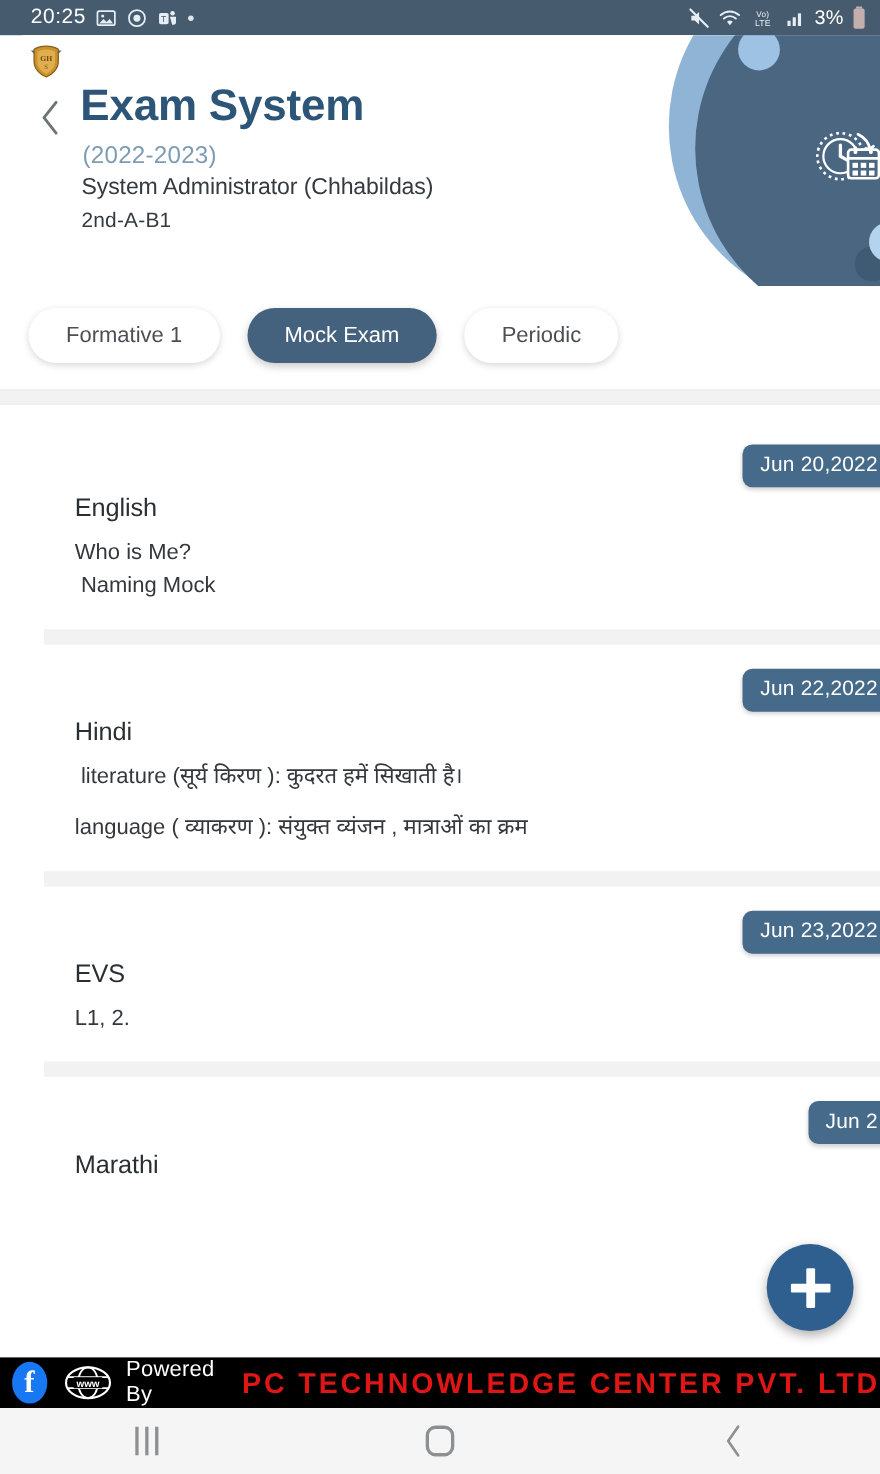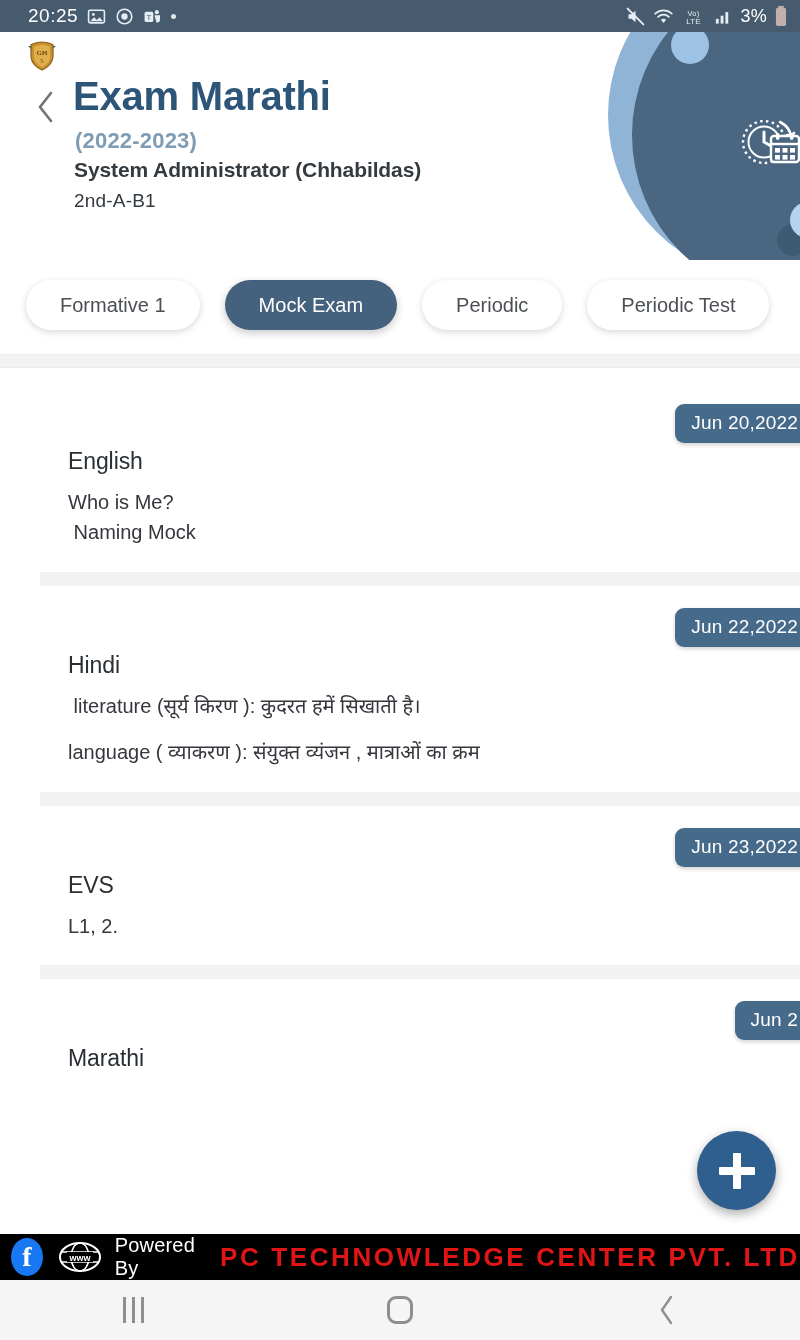--- a/index.html
+++ b/index.html
@@ -69,25 +69,25 @@
     display:flex; align-items:center; justify-content:center; z-index:5;
   }
 
   .h-title {
     position:absolute; left:53px; top:44px;
     font-size:40px; font-weight:700; color:#2c5578;
     letter-spacing:-0.2px; line-height:1;
   }
   .h-session {
     position:absolute; left:55px; top:96px;
-    font-size:22px; color:#7f9cb5; letter-spacing:0.2px;font-weight:bold;
+    font-size:22px; color:#7f9cb5; letter-spacing:0.2px;
   }
   .h-user {
     position:absolute; left:54px; top:126px;
-    font-size:21px; font-weight:700; color:#333a40; letter-spacing:-0.1px;
+    font-size:21px; font-weight:400; color:#333a40; letter-spacing:-0.1px;
   }
   .h-class {
     position:absolute; left:54px; top:158px;
     font-size:19px; color:#333a40; letter-spacing:0.2px;
   }
 
   
   .tabstrip {
     position:absolute; top:262px; left:0; width:800px; height:106px;
     background:#ffffff; overflow:hidden;
@@ -291,39 +291,36 @@
         <text x="16" y="25" font-size="6" font-family="Liberation Serif" text-anchor="middle" fill="#6d4a12">S</text>
       </svg>
     </div>
 
     <div class="back-chevron">
       <svg width="22" height="34" viewBox="0 0 22 34">
           <path d="M16 3L5 17l11 14" fill="none" stroke="#6d7478" stroke-width="2.6" stroke-linecap="round" stroke-linejoin="round"></path>
         </svg>
     </div>
 
-    <div class="h-title">Exam Marathi</div>
+    <div class="h-title">Exam System</div>
     <div class="h-session">(2022-2023)</div>
     <div class="h-user">System Administrator (Chhabildas)</div>
     <div class="h-class">2nd-A-B1</div>
   </div>
 
   <div class="tabstrip">
     <div class="tabs-row">
       <div class="tab">
           <span>Formative 1</span>
         </div>
       <div class="tab active">
           <span>Mock Exam</span>
         </div>
       <div class="tab">
           <span>Periodic</span>
-        </div>
-      <div class="tab">
-          <span>Periodic Test</span>
         </div>
     </div>
     <div class="band" style="top:92px"></div>
   </div>
 
   <div class="list">
 
     <div class="row">
       <div class="badge">Jun 20,2022</div>
       <div class="subject">English</div>

